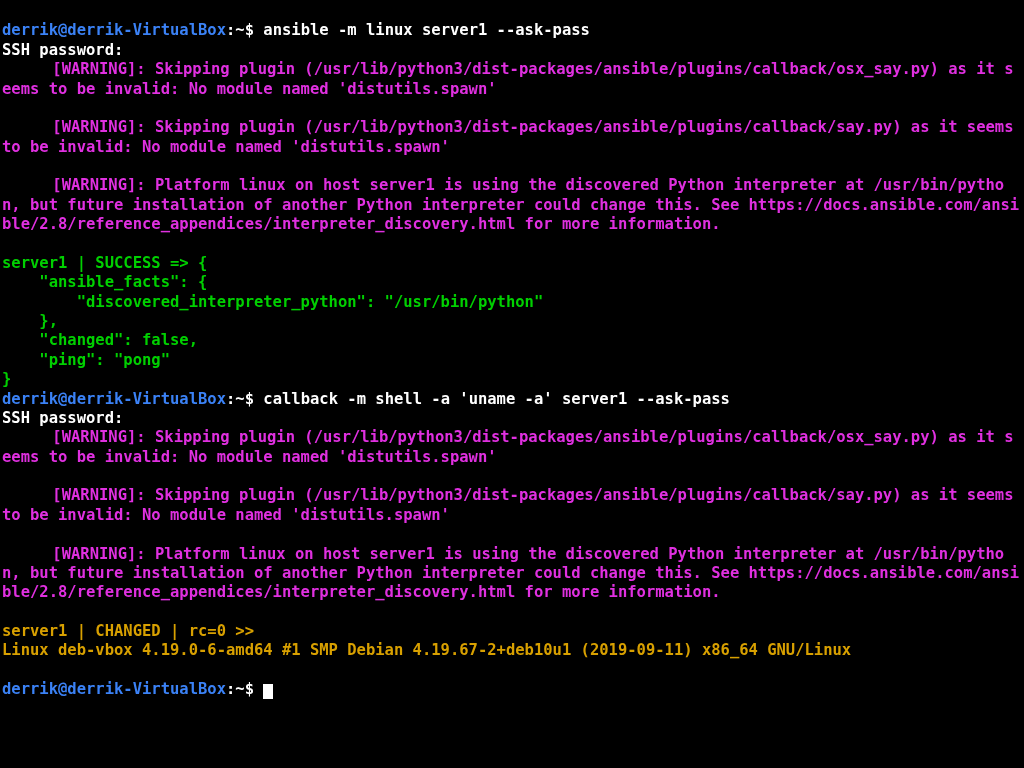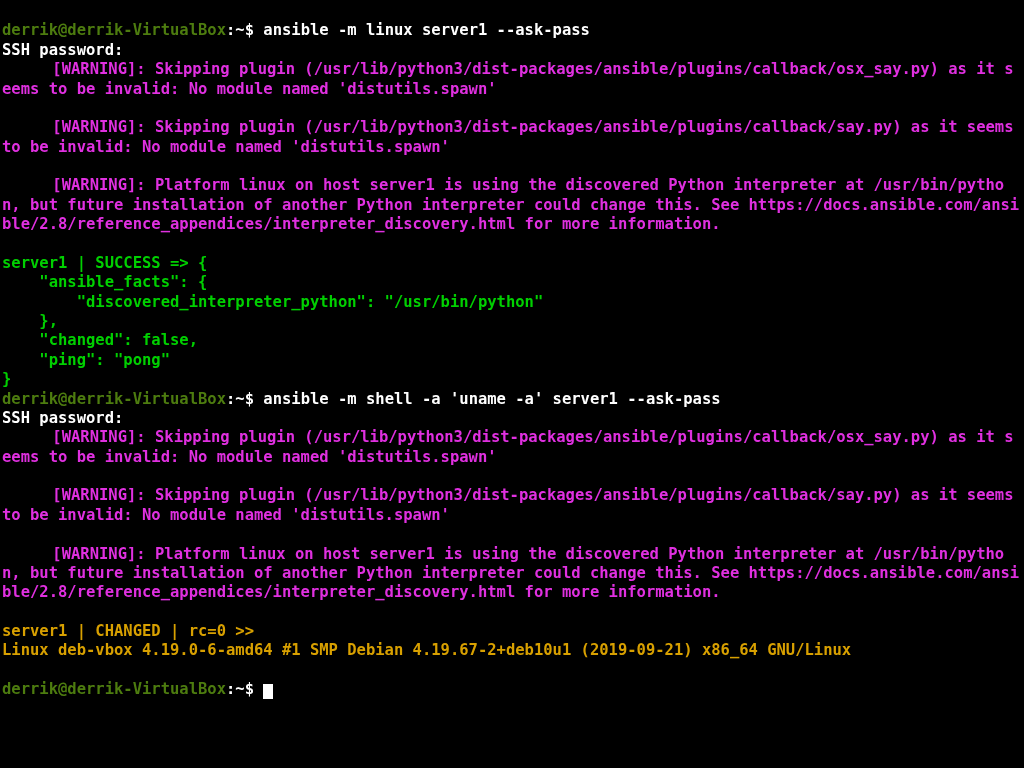--- a/index.html
+++ b/index.html
@@ -17,21 +17,21 @@
   }
   .terminal {
     padding: 2px 2px;
     white-space: pre-wrap;
     word-break: break-all;
   }
   .white   { color: #ffffff; }
   .green   { color: #00d000; }
   .magenta { color: #e030e0; margin-left: 41px; }
   .yellow  { color: #d8a000; }
-  .prompt-user { color: #4d7c0f; }
+  .prompt-user { color: #3b82f6; }
   .cursor {
     display: inline-block;
     width: 0.6em;
     height: 1em;
     background: #ffffff;
     vertical-align: text-bottom;
     margin-bottom: -1px;
   }
   span { white-space: pre-wrap; }
 </style>
@@ -47,25 +47,25 @@
 
 <span class="white"> </span><span class="magenta">[WARNING]: Platform linux on host server1 is using the discovered Python interpreter at /usr/bin/python, but future installation of another Python interpreter could change this. See https://docs.ansible.com/ansible/2.8/reference_appendices/interpreter_discovery.html for more information.</span>
 
 <span class="green">server1 | SUCCESS =&gt; {
     "ansible_facts": {
         "discovered_interpreter_python": "/usr/bin/python"
     },
     "changed": false,
     "ping": "pong"
 }</span>
-<span class="prompt-user">derrik@derrik-VirtualBox</span><span class="white">:</span><span class="white">~</span><span class="white">$ </span><span class="white">ansible -m shell -a 'uname -a' server1 --ask-pass</span>
+<span class="prompt-user">derrik@derrik-VirtualBox</span><span class="white">:</span><span class="white">~</span><span class="white">$ </span><span class="white">callback -m shell -a 'uname -a' server1 --ask-pass</span>
 <span class="white">SSH password:</span>
 <span class="white"> </span><span class="magenta">[WARNING]: Skipping plugin (/usr/lib/python3/dist-packages/ansible/plugins/callback/osx_say.py) as it seems to be invalid: No module named 'distutils.spawn'</span>
 
 <span class="white"> </span><span class="magenta">[WARNING]: Skipping plugin (/usr/lib/python3/dist-packages/ansible/plugins/callback/say.py) as it seems to be invalid: No module named 'distutils.spawn'</span>
 
 <span class="white"> </span><span class="magenta">[WARNING]: Platform linux on host server1 is using the discovered Python interpreter at /usr/bin/python, but future installation of another Python interpreter could change this. See https://docs.ansible.com/ansible/2.8/reference_appendices/interpreter_discovery.html for more information.</span>
 
 <span class="yellow">server1 | CHANGED | rc=0 &gt;&gt;</span>
-<span class="yellow">Linux deb-vbox 4.19.0-6-amd64 #1 SMP Debian 4.19.67-2+deb10u1 (2019-09-21) x86_64 GNU/Linux</span>
+<span class="yellow">Linux deb-vbox 4.19.0-6-amd64 #1 SMP Debian 4.19.67-2+deb10u1 (2019-09-11) x86_64 GNU/Linux</span>
 
 <span class="prompt-user">derrik@derrik-VirtualBox</span><span class="white">:</span><span class="white">~</span><span class="white">$ </span><span class="cursor"></span>
 </div>
 
 </body></html>

